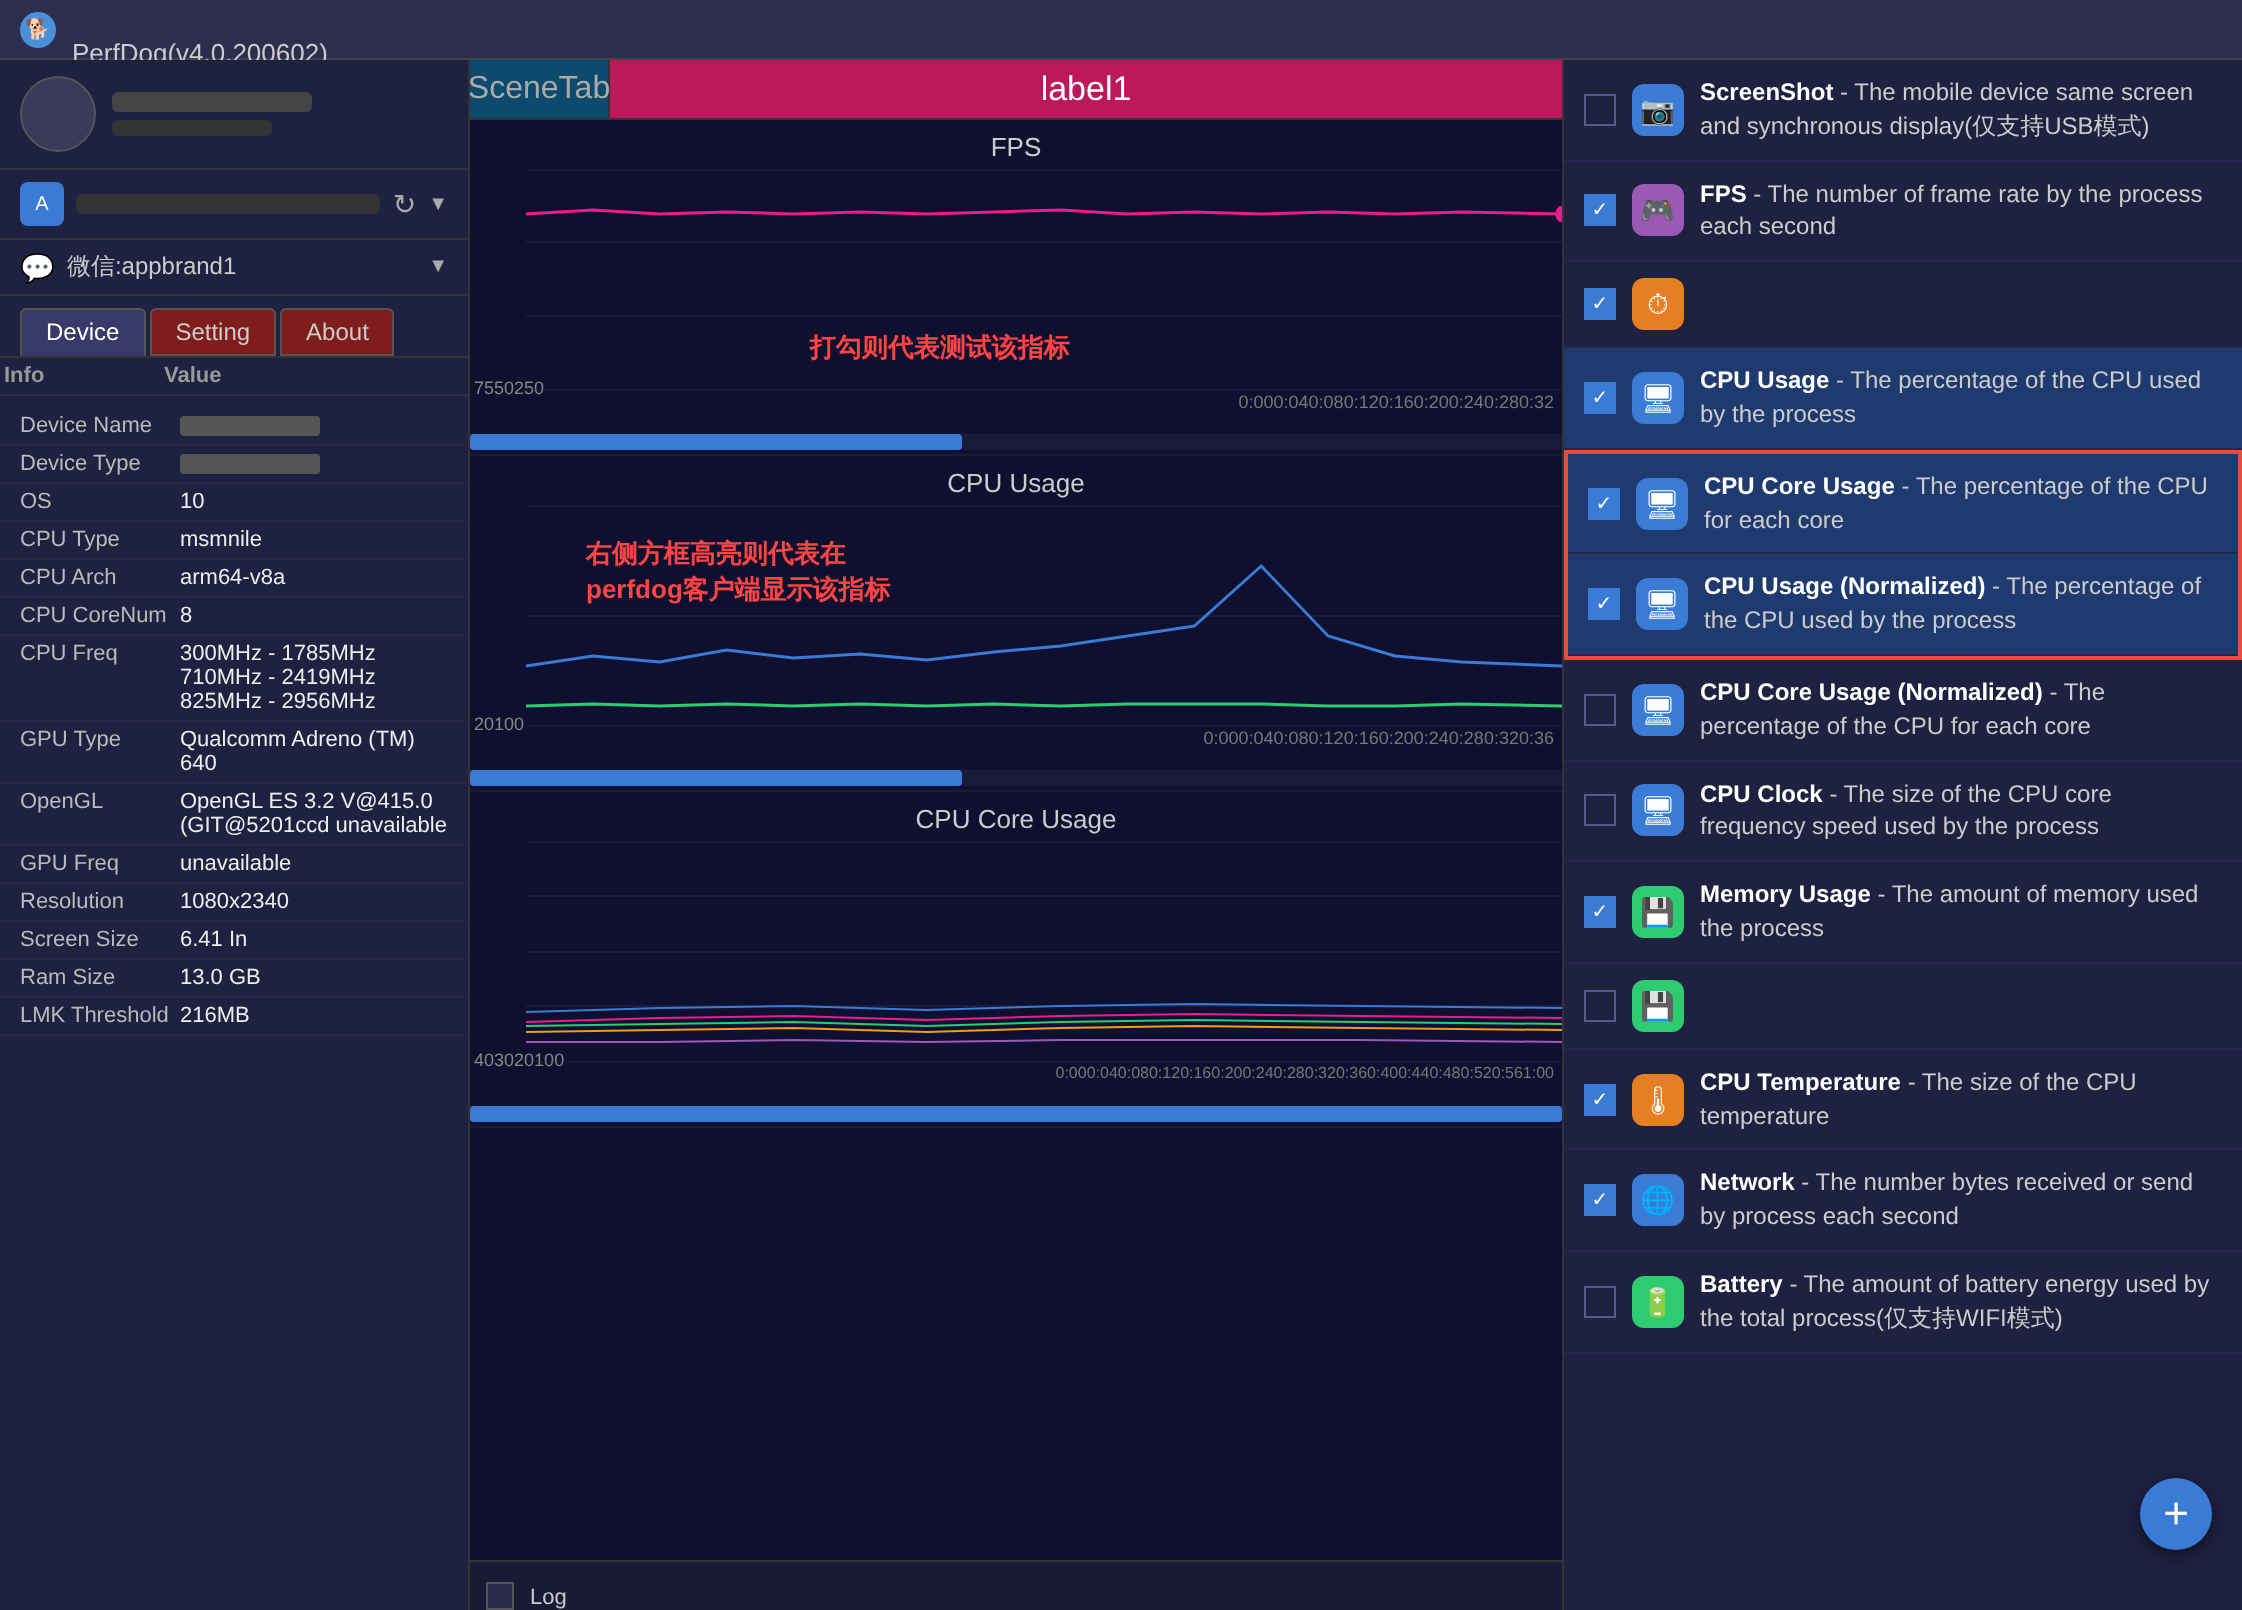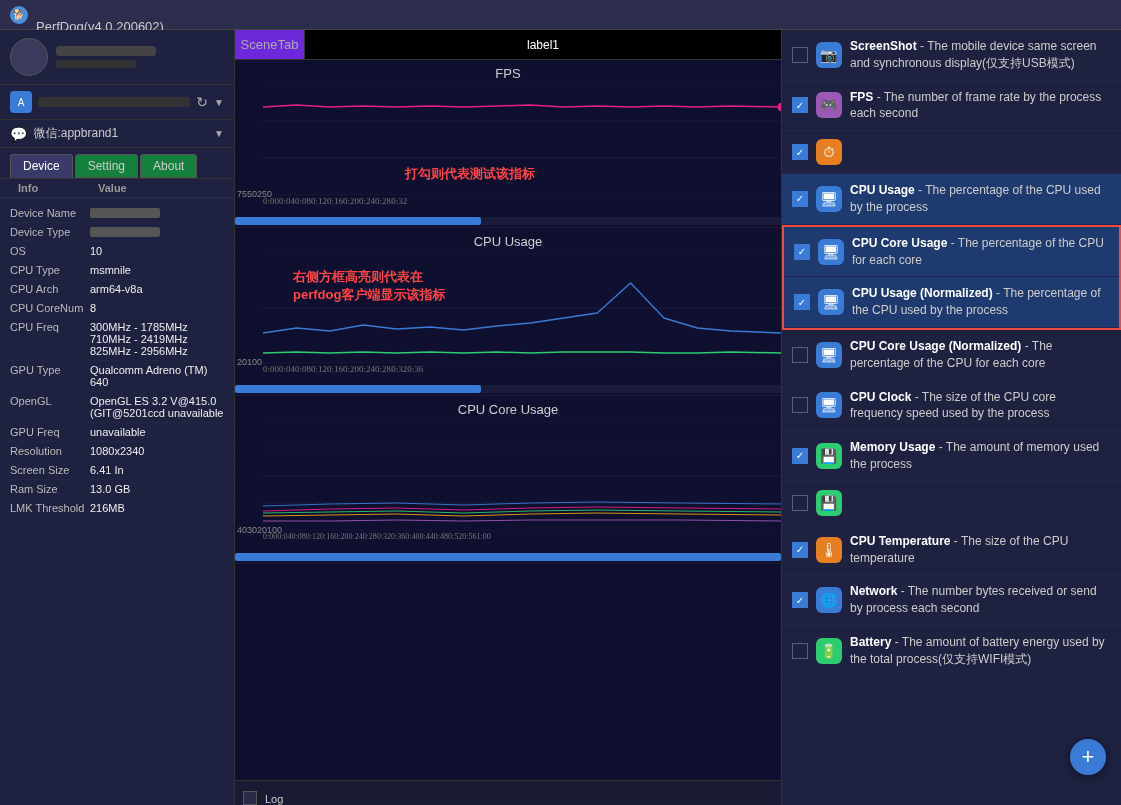--- a/index.html
+++ b/index.html
@@ -133,21 +133,21 @@
     
     #device-tabs {
       display: flex;
       padding: 6px 10px 0;
       border-bottom: 1px solid #333;
       gap: 2px;
     }
     .tab-btn {
       padding: 4px 12px;
       border: 1px solid #555;
-      background: #15803d;
+      background: #7f1d1d;
       color: #ccc;
       cursor: pointer;
       font-size: 12px;
       border-radius: 3px 3px 0 0;
     }
     .tab-btn.active {
       background: #3a3a6a;
       color: #fff;
       border-bottom-color: #3a3a6a;
     }
@@ -157,21 +157,21 @@
       flex: 1;
       overflow-y: auto;
       padding: 6px 0;
     }
     #device-info::-webkit-scrollbar { width: 4px; }
     #device-info::-webkit-scrollbar-track { background: #1e2140; }
     #device-info::-webkit-scrollbar-thumb { background: #555; }
 
     .info-header {
       display: flex;
-      padding: 3px 18px;
+      padding: 3px 2px;
       color: #999;
       font-size: 11px;
       font-weight: bold;
       border-bottom: 1px solid #2a2a4a;
     }
     .info-header .col-info { width: 80px; }
     .info-header .col-value { flex: 1; }
 
     .info-row {
       display: flex;
@@ -213,32 +213,32 @@
       height: 30px;
       border-bottom: 1px solid #333;
       background: #1a1a35;
     }
     .scene-label {
       width: 70px;
       display: flex;
       align-items: center;
       justify-content: center;
       color: #aaa;
-      font-size: 13px;
+      font-size: 16px;
       border-right: 1px solid #333;
-      background: #6d28d9;
+      background: #0c4a6e;
     }
     .scene-tab {
       flex: 1;
       display: flex;
       align-items: center;
       justify-content: center;
       color: #fff;
-      font-size: 12px;
-      background: #000000;
+      font-size: 17px;
+      background: #be185d;
     }
 
     
     #charts-area {
       flex: 1;
       overflow-y: scroll;
       overflow-x: hidden;
       padding: 0;
     }
     #charts-area::-webkit-scrollbar { width: 6px; }
@@ -274,25 +274,24 @@
       flex: 1;
       position: relative;
     }
     .chart-svg-area svg {
       width: 100%;
       height: 110px;
       display: block;
     }
     .x-axis {
       display: flex;
-      justify-content: flex-start;
-      padding: 1px 16px 0 0;
+      justify-content: flex-end;
+      padding: 1px 4px 0 0;
       color: #777;
       font-size: 9px;
-      font-family: Liberation Serif, serif;
     }
 
     
     .chart-scrollbar {
       height: 8px;
       background: #1a1a3a;
       margin: 2px 0;
       position: relative;
     }
     .chart-scrollbar-thumb {

